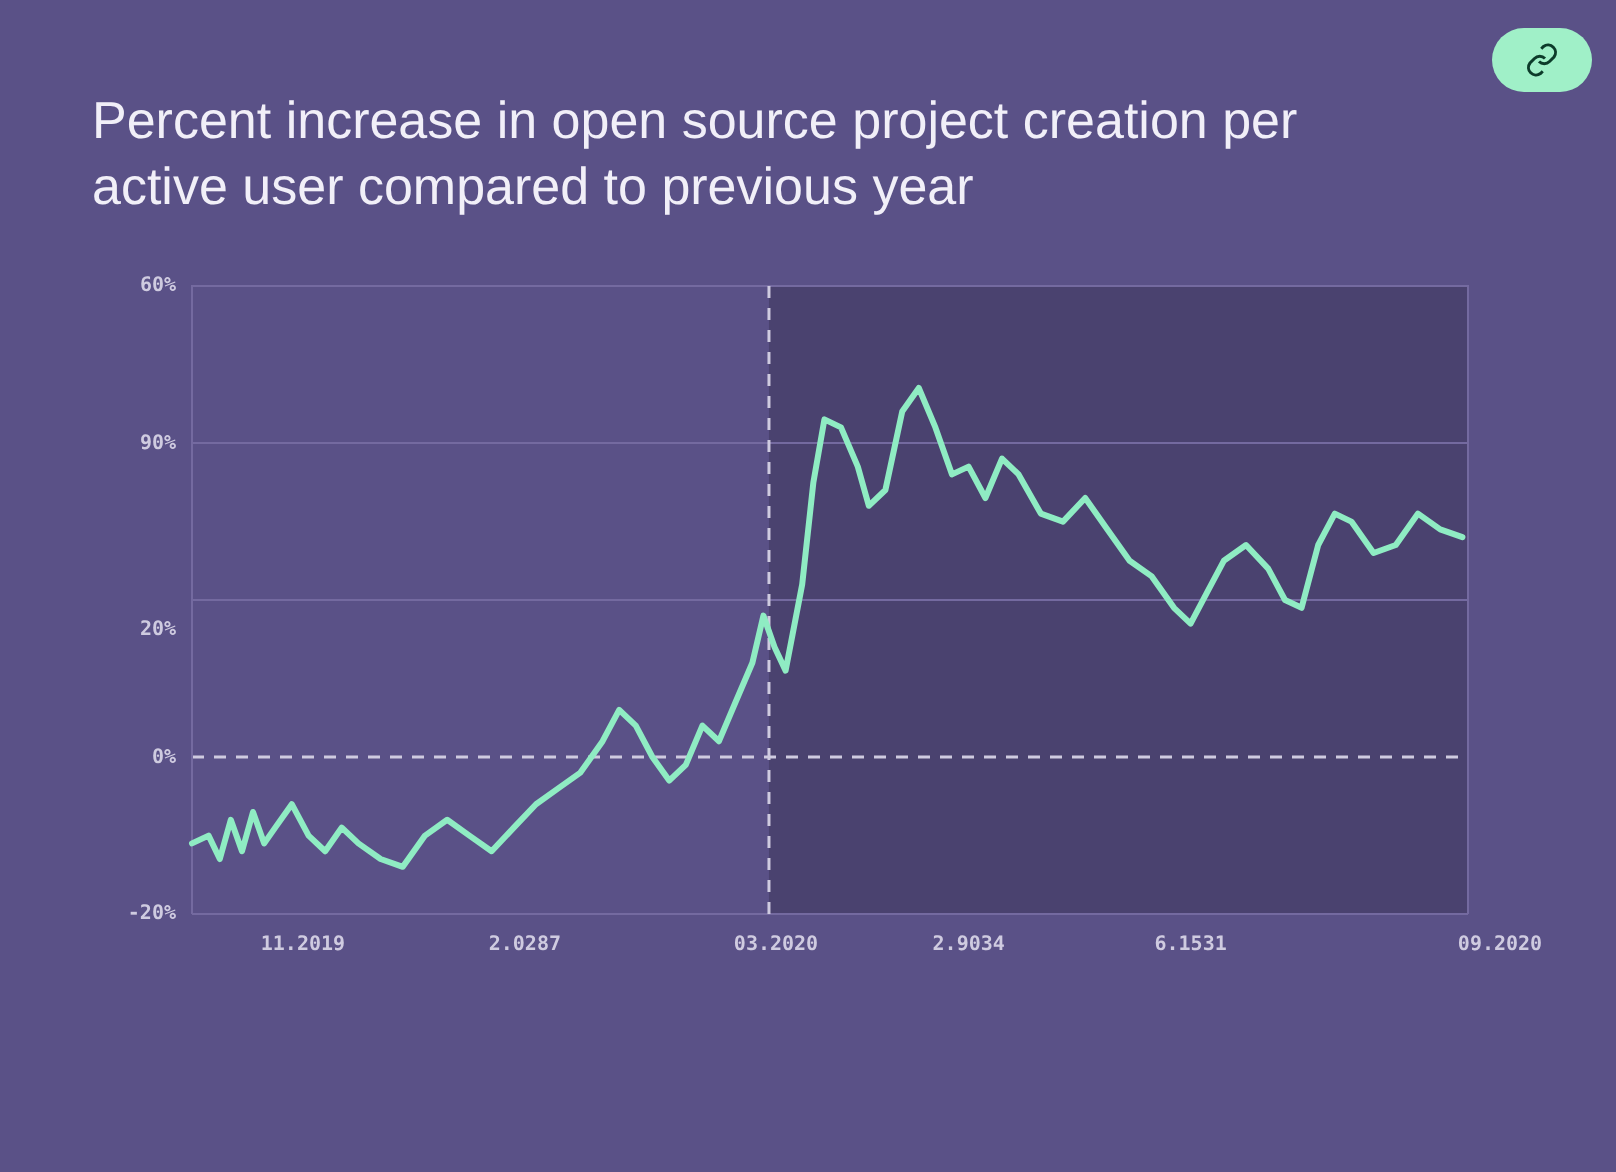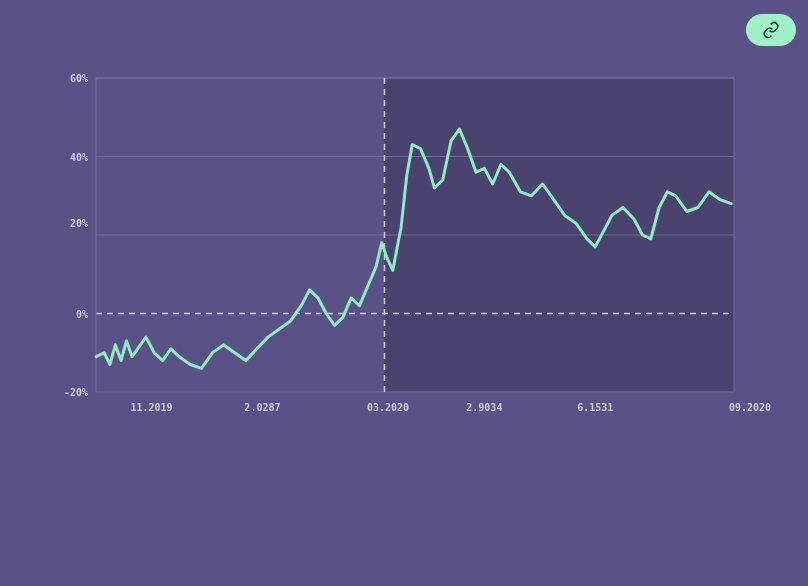--- a/index.html
+++ b/index.html
@@ -20,38 +20,39 @@
 
 <div class="page">
 
   <div class="link-btn">
     <svg viewBox="0 0 24 24">
       <path d="M10 13a5 5 0 0 0 7 0l3-3a5 5 0 0 0-7-7l-1.5 1.5"></path>
       <path d="M14 11a5 5 0 0 0-7 0l-3 3a5 5 0 0 0 7 7l1.5-1.5"></path>
     </svg>
   </div>
 
+  <h1>Percent increase in open source project creation per active user compared to previous year</h1>
 
   <div class="chart-wrap">
     <div id="annotation" class="ann" style="left: 408.487px; top: 8px;">COVID-19 lockdown</div>
     <div id="plot" class="plot" style="margin-left: 50px; width: 638px; height: 314px; margin-top: 34px; font-weight: bold;">
         <svg width="638" height="314" style="position: absolute; left: 0px; top: 0px; overflow: visible;">
           <rect x="288.4869565217391" y="0" width="349.5130434782609" height="314" fill="#4a426f"></rect>
           <line x1="0" x2="638" y1="0" y2="0" stroke="#746aa0" stroke-width="1"></line>
           <line x1="0" x2="638" y1="78.5" y2="78.5" stroke="#746aa0" stroke-width="1"></line>
           <line x1="0" x2="638" y1="157" y2="157" stroke="#746aa0" stroke-width="1"></line>
           <line x1="0" x2="638" y1="235.5" y2="235.5" stroke="#cfcbe0" stroke-dasharray="6 5" stroke-width="1.5"></line>
           <line x1="0" x2="638" y1="314" y2="314" stroke="#746aa0" stroke-width="1"></line>
           <path d="M0 314 L0 0 L638 0 L638 314" fill="none" stroke="#746aa0" stroke-width="1"></path>
           <line x1="288.4869565217391" x2="288.4869565217391" y1="0" y2="314" stroke="#cfcbe0" stroke-dasharray="6 5" stroke-width="1.5"></line>
           <path d="M0.0 278.7 L8.3 274.8 L13.9 286.5 L19.4 266.9 L25.0 282.6 L30.5 263.0 L36.1 278.7 L41.6 270.8 L49.9 259.1 L58.3 274.8 L66.6 282.6 L74.9 270.8 L83.2 278.7 L94.3 286.5 L105.4 290.4 L116.5 274.8 L127.6 266.9 L138.7 274.8 L149.8 282.6 L160.9 270.8 L172.0 259.1 L183.1 251.2 L194.2 243.3 L205.3 227.6 L213.6 211.9 L221.9 219.8 L230.2 235.5 L238.6 247.3 L246.9 239.4 L255.2 219.8 L263.5 227.6 L271.8 208.0 L280.2 188.4 L285.7 164.8 L291.3 180.6 L296.8 192.3 L305.1 149.2 L310.7 98.1 L316.2 66.7 L324.5 70.7 L332.9 90.3 L338.4 109.9 L346.7 102.0 L355.1 62.8 L363.4 51.0 L371.7 70.7 L380.0 94.2 L388.3 90.3 L396.7 106.0 L405.0 86.3 L413.3 94.2 L424.4 113.8 L435.5 117.8 L446.6 106.0 L457.7 121.7 L468.8 137.4 L479.9 145.2 L491.0 160.9 L499.3 168.8 L507.6 153.1 L515.9 137.4 L527.0 129.5 L538.1 141.3 L546.5 157.0 L554.8 160.9 L563.1 129.5 L571.4 113.8 L579.7 117.8 L590.8 133.5 L601.9 129.5 L613.0 113.8 L624.1 121.7 L635.2 125.6" fill="none" stroke="#8fecc3" stroke-width="3" stroke-linejoin="round" stroke-linecap="round"></path>
         </svg>
         <div class="axis-label ytick" style="top: 0px;">60%</div>
-        <div class="axis-label ytick" style="top: 78.5px;">40%</div>
-        <div class="axis-label ytick" style="top: 145px; margin-left: 28px;">20%</div>
+        <div class="axis-label ytick" style="top: 78.5px;">90%</div>
+        <div class="axis-label ytick" style="top: 172px; margin-left: 28px;">20%</div>
         <div class="axis-label ytick" style="top: 235.5px;">0%</div>
         <div class="axis-label ytick" style="top: 314px; margin-left: 45px;">-20%</div>
         <div class="axis-label xtick" style="left: 55.4783px;">11.2019</div>
         <div class="axis-label xtick" style="left: 166.435px;">2.0287</div>
         <div class="axis-label xtick" style="left: 292px;">03.2020</div>
         <div class="axis-label xtick" style="left: 388.348px;">2.9034</div>
         <div class="axis-label xtick" style="left: 499.304px;">6.1531</div>
         <div class="axis-label xtick" style="left: 640px; margin-left: 14px;">09.2020</div>
       </div>
   </div>

